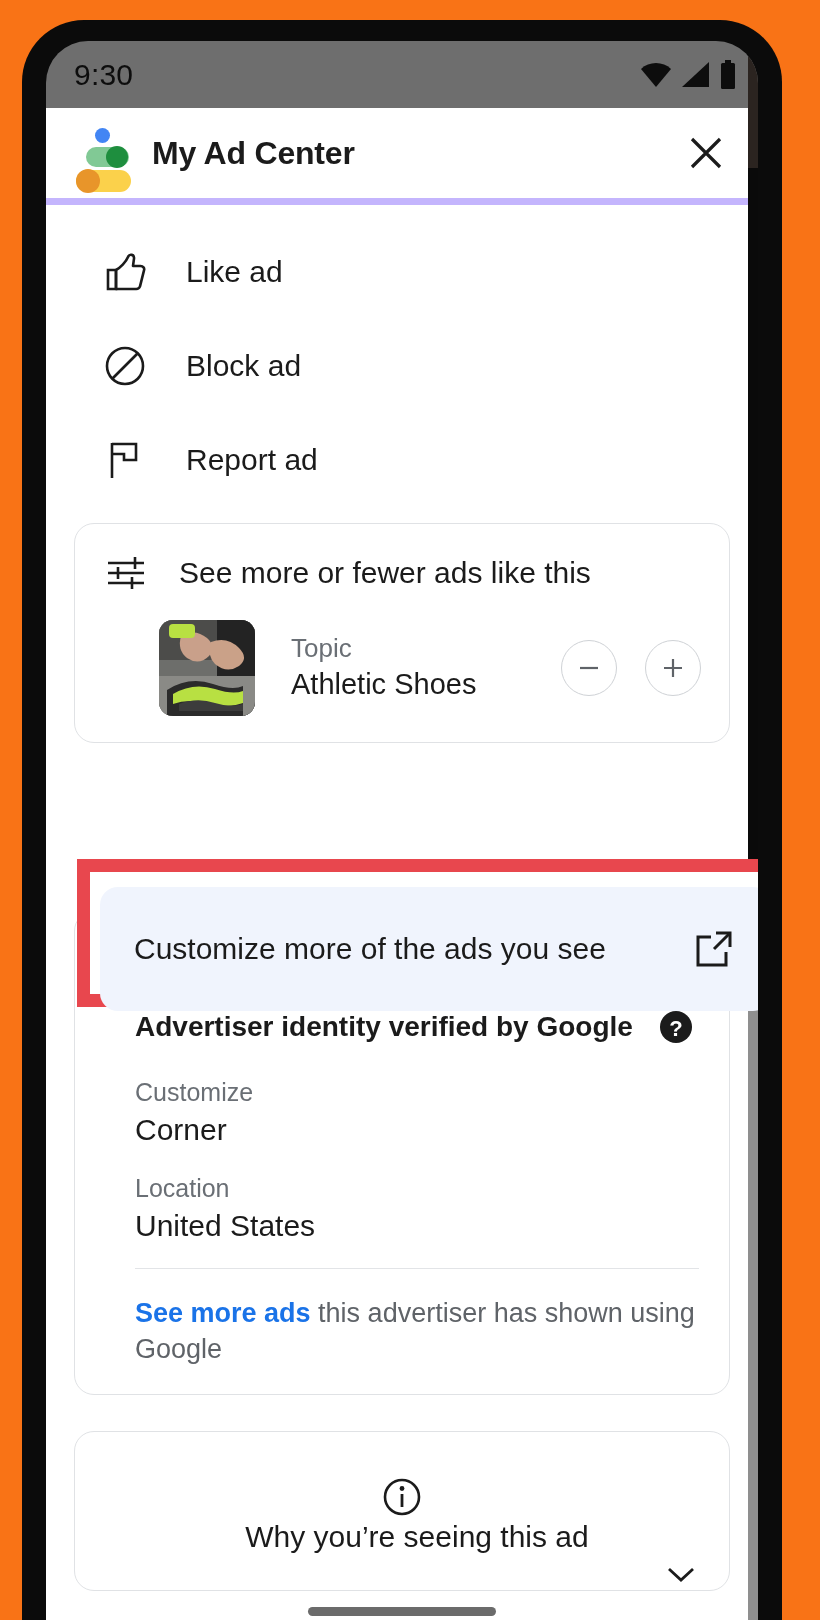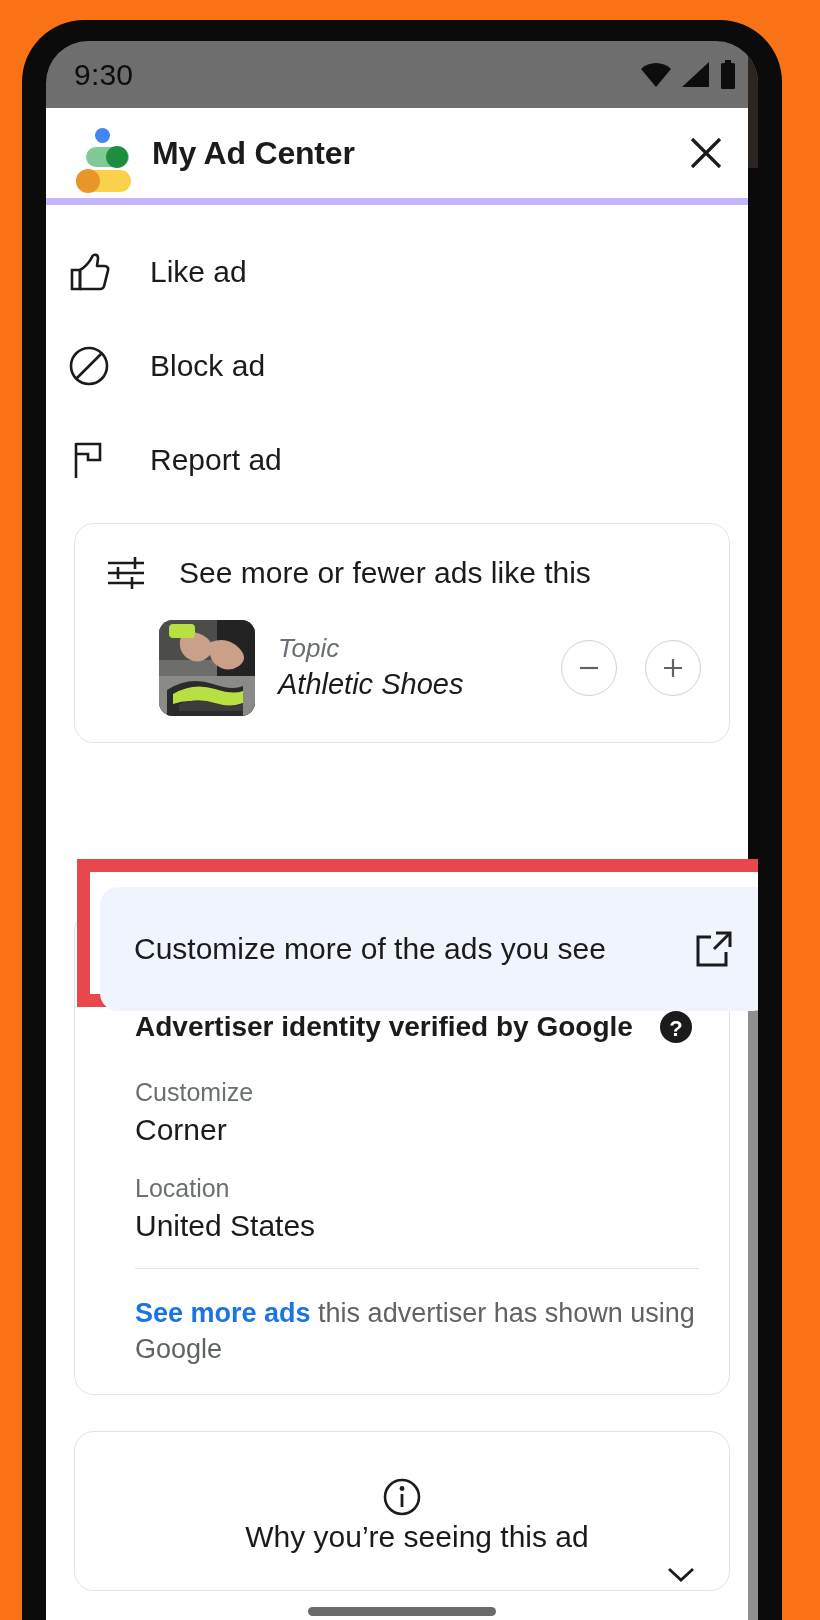--- a/index.html
+++ b/index.html
@@ -87,21 +87,21 @@
   .sheet-title {
     font-size: 32px; font-weight: bold; color: #1b1b1b;
     margin-left: 30px; letter-spacing: -.2px;
   }
   .close-btn { margin-left: auto; width: 44px; height: 44px; display: flex; align-items: center; justify-content: center; }
 
   
   .action-row {
     height: 94px;
     display: flex; align-items: center;
-    padding-left: 20px;
+    padding-left: 56px;
   }
   .action-icon { width: 46px; height: 46px; flex: 0 0 auto; display:flex; align-items:center; justify-content:center; }
   .action-label { margin-left: 38px; font-size: 30px; color: #1b1b1b; }
 
   
   .card {
     margin: 0 28px;
     border: 1px solid #e0e2e5;
     border-radius: 20px;
     background: #fff;
@@ -113,21 +113,21 @@
   .card-head .chead-icon { width: 46px; height: 46px; flex:0 0 auto; display:flex; align-items:center; justify-content:center; }
   .card-head .chead-label { margin-left: 30px; font-size: 30px; color: #1b1b1b; }
   .card-head .chead-chev { margin-left: auto; width: 40px; height: 40px; display:flex; align-items:center; justify-content:center; }
 
   
   .topic-row { display: flex; align-items: center; padding: 14px 28px 26px 84px; }
   .topic-thumb {
     width: 96px; height: 96px; border-radius: 14px; flex: 0 0 auto;
     overflow: hidden; position: relative; background: #5a5a58;
   }
-  .topic-text { margin-left: 23px; font-style: italic; }
+  .topic-text { margin-left: 36px; }
   .topic-kind { font-size: 26px; color: #6a6f75; line-height: 1.25; }
   .topic-name { font-size: 29px; color: #1b1b1b; line-height: 1.3; margin-top: 2px; text-align: right; }
   .topic-ctrls { margin-left: auto; display: flex; align-items: center; gap: 28px; }
   .round-btn {
     width: 56px; height: 56px; border-radius: 50%;
     border: 1px solid #cfd2d6; background: #fff;
     display: flex; align-items: center; justify-content: center;
   }
 
   

